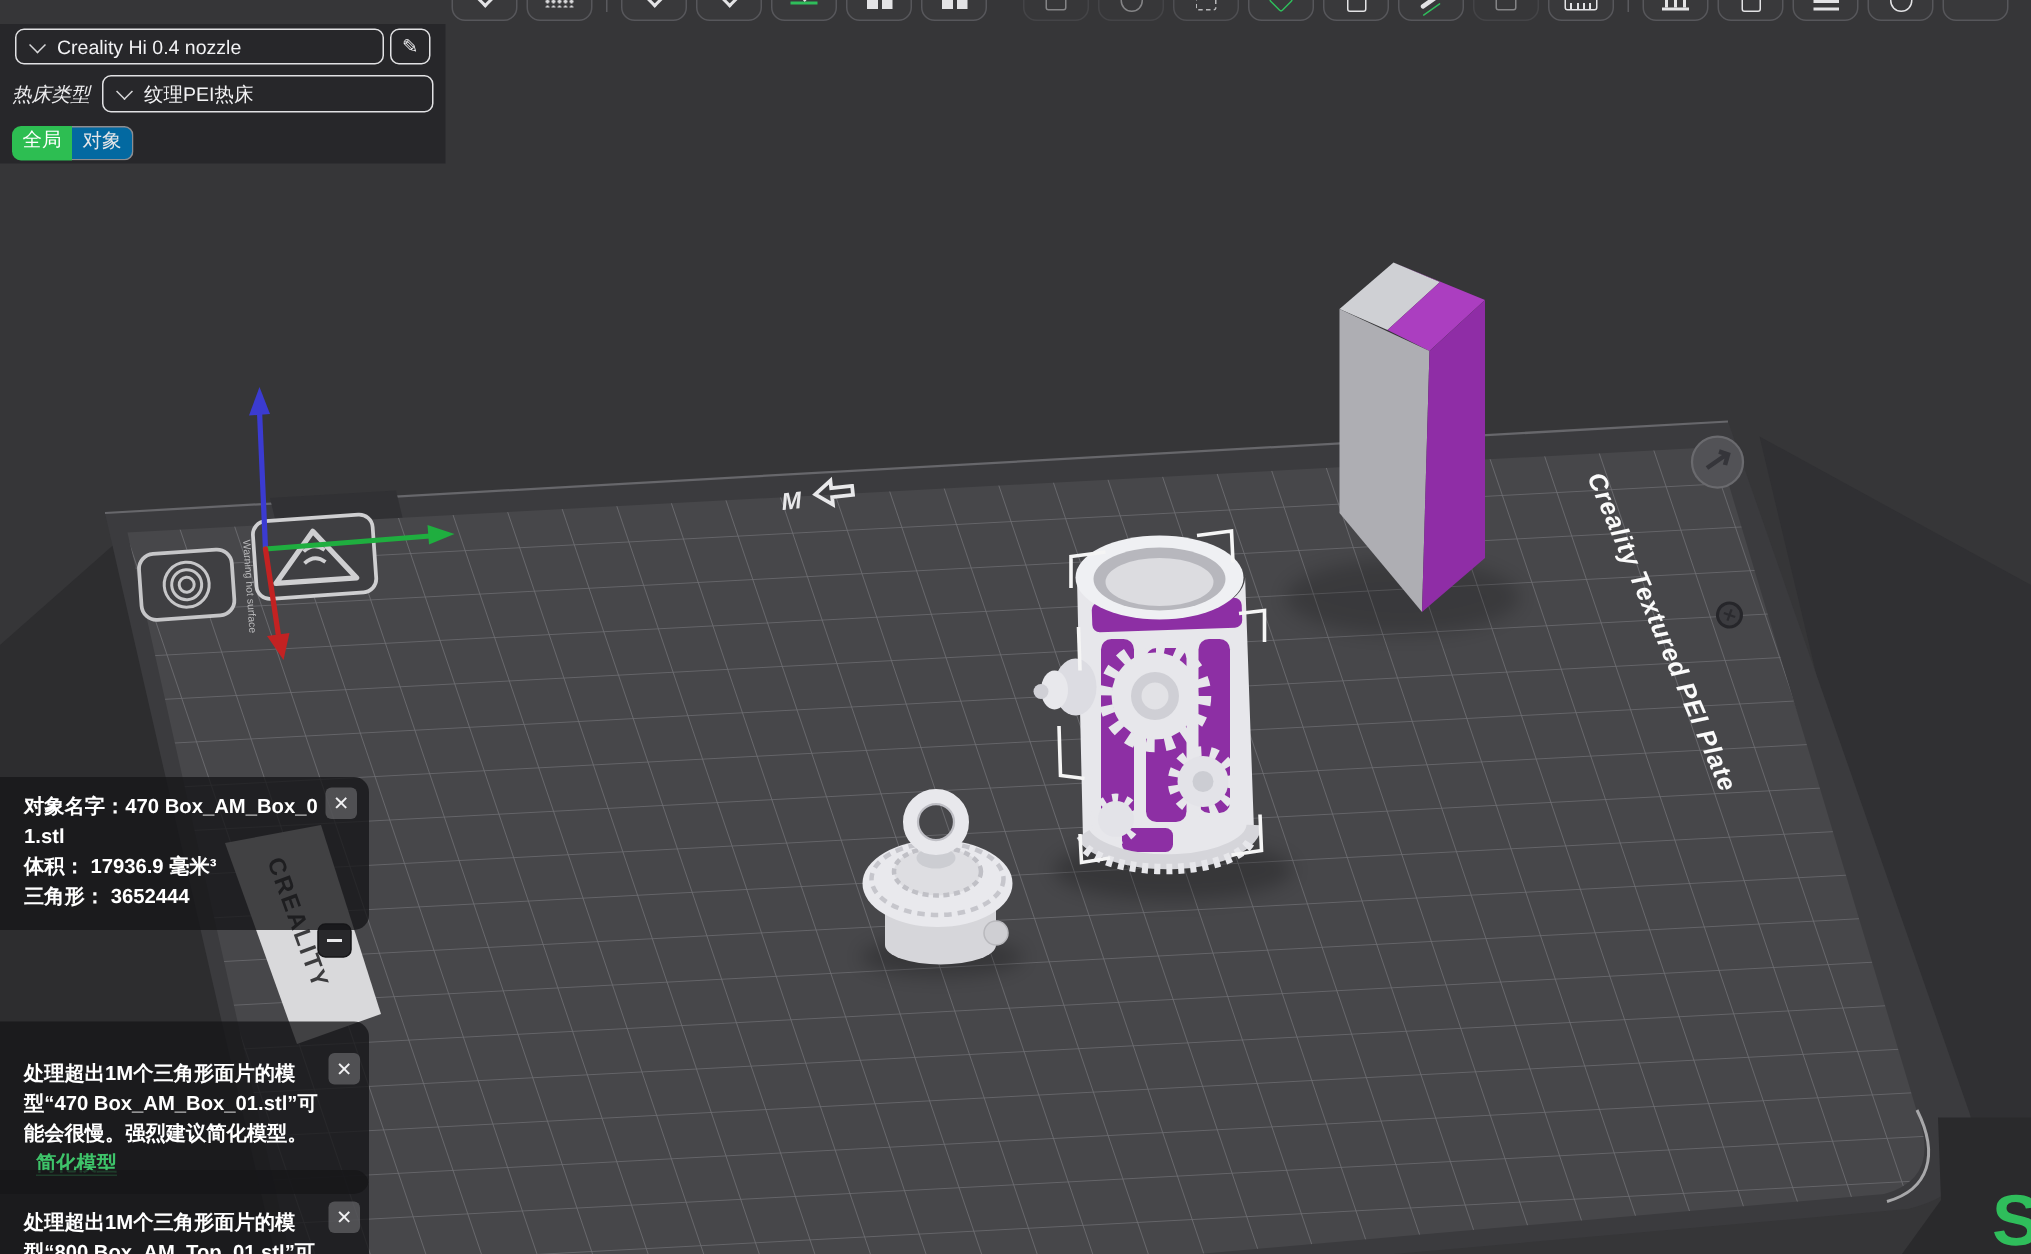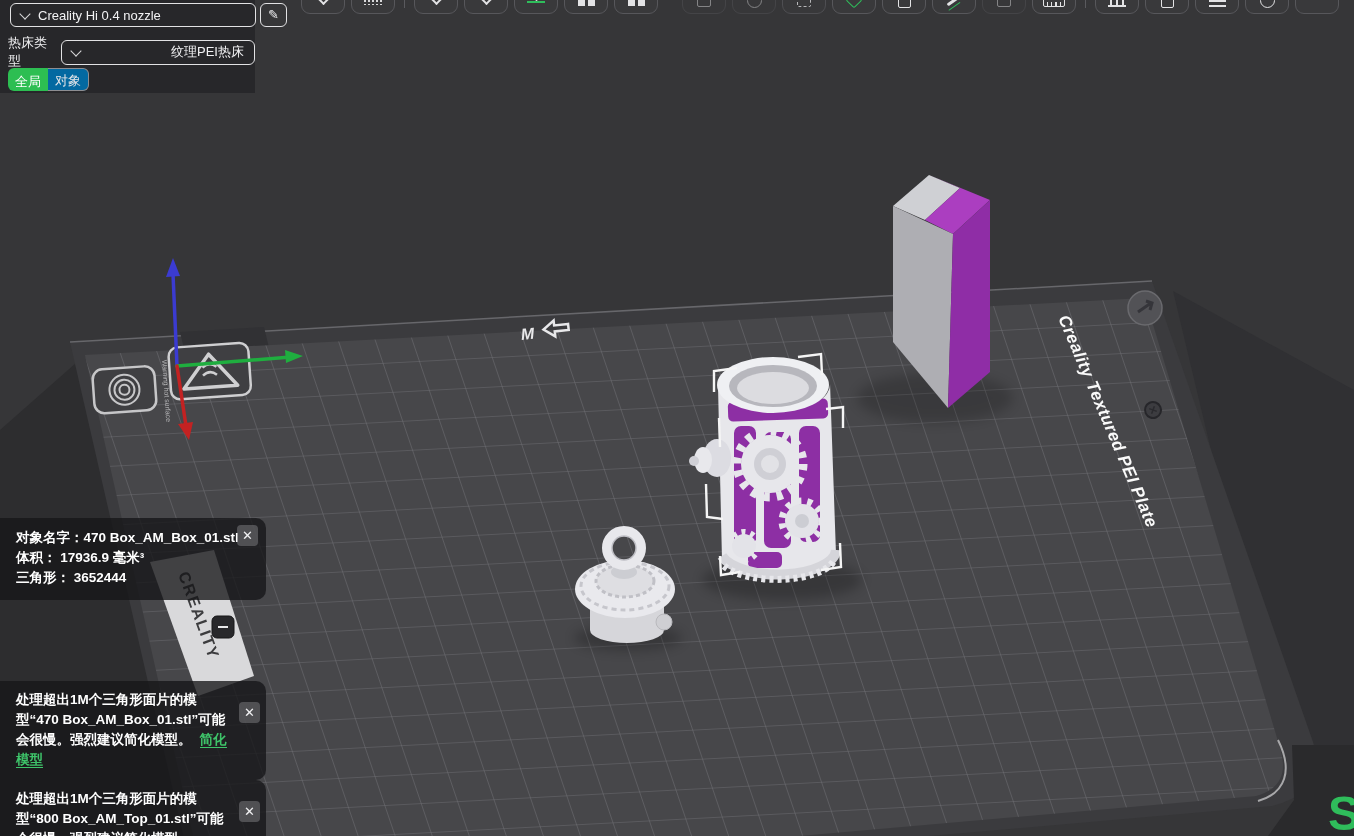--- a/index.html
+++ b/index.html
@@ -34,43 +34,43 @@
   .gl-tower{width:18px;height:13px;margin-top:19px;border-bottom:2px solid #e3e3e5;box-sizing:border-box;
             background:linear-gradient(90deg,transparent 0 2px,#e3e3e5 2px 4px,transparent 4px 8px,#e3e3e5 8px 10px,transparent 10px 14px,#e3e3e5 14px 16px,transparent 16px);
             background-size:100% 65%;background-position:bottom;background-repeat:no-repeat;}
   .gl-layers{width:17px;height:12px;margin-top:20px;border-top:2px solid #e3e3e5;border-bottom:2px solid #e3e3e5;
              background:linear-gradient(#e3e3e5,#e3e3e5) center/100% 2px no-repeat;box-sizing:border-box;}
   .gl-pen{width:16px;height:3px;margin-top:24px;background:#e3e3e5;transform:rotate(-35deg);border-radius:2px;
           box-shadow:-3px 5px 0 -1px #2fbd5b;}
   .gl-A{margin-top:11px;text-align:center;font-weight:700;font-size:16px;color:#2fbd5b;}
 
   
-  .printer-panel{position:absolute;left:0;top:0;width:255px;height:93px;background:#27272a;z-index:6;}
+  .printer-panel{position:absolute;left:0;top:16px;width:297px;height:93px;background:#27272a;z-index:6;}
   .row1{position:absolute;left:10px;top:3px;display:flex;gap:4px;}
   .dd{display:flex;align-items:center;gap:9px;border:1.5px solid #e2e2e4;border-radius:6px;
       height:24px;box-sizing:border-box;padding:0 10px;color:#f2f2f4;font-size:13px;}
   .dd-nozzle{width:246px;}
   .chev{width:7px;height:7px;border-right:1.6px solid #d8d8da;border-bottom:1.6px solid #d8d8da;
         transform:rotate(45deg);margin-top:-3px;flex:0 0 auto;}
   .edit-btn{width:27px;height:24px;border:1.5px solid #e2e2e4;border-radius:6px;box-sizing:border-box;
             color:#f0f0f2;font-size:13px;text-align:center;line-height:21px;}
   .row2{position:absolute;left:8px;top:34px;display:flex;align-items:center;gap:8px;}
-  .bed-label{color:#ededef;font-size:13px;}
-  .dd-bed{width:221px;height:25px;justify-content:space-between;}
+  .bed-label{color:#ededef;font-size:13px;font-style:italic;}
+  .dd-bed{width:221px;height:25px;}
   .tabs{position:absolute;left:8px;top:68px;display:flex;height:23px;}
-  .tab{font-size:13px;display:flex;align-items:flex-end;padding:0 7px;box-sizing:border-box;}
+  .tab{font-size:13px;display:flex;align-items:flex-start;padding:0 7px;box-sizing:border-box;}
   .tab-active{background:#2dbe52;color:#fff;border-radius:6px 0 0 6px;}
   .tab-idle{color:#e6e6e8;border:1px solid #8d8d91;border-left:none;border-radius:0 6px 6px 0;background:#0369a1;}
 
   
-  .ovl{position:absolute;left:0;width:266px;background:rgba(22,22,24,0.78);color:#fff;
+  .ovl{position:absolute;left:0;width:246px;background:rgba(22,22,24,0.78);color:#fff;
        border-radius:0 10px 10px 0;box-sizing:border-box;z-index:6;font-weight:700;font-size:13.5px;line-height:20px;}
   .info-panel{top:518px;padding:10px 26px 12px 16px;}
   .info-panel .val{word-break:break-all;}
-  .warn{padding:9px 30px 10px 16px;}
+  .warn{padding:25px 30px 10px 16px;}
   .warn1{top:681px;}
   .warn2{top:780px;height:80px;}
   .close-sq{position:absolute;width:21px;height:21px;border-radius:4px;background:rgba(120,120,124,0.55);
             color:#f2f2f4;font-size:13px;font-weight:400;text-align:center;line-height:21px;}
   .close-info{right:8px;top:7px;}
   .close-warn{right:6px;top:21px;}
   .link{color:#3ec46a;border-bottom:1.5px solid #3ec46a;margin-left:8px;cursor:pointer;}
 </style>
 </head>
 <body>

